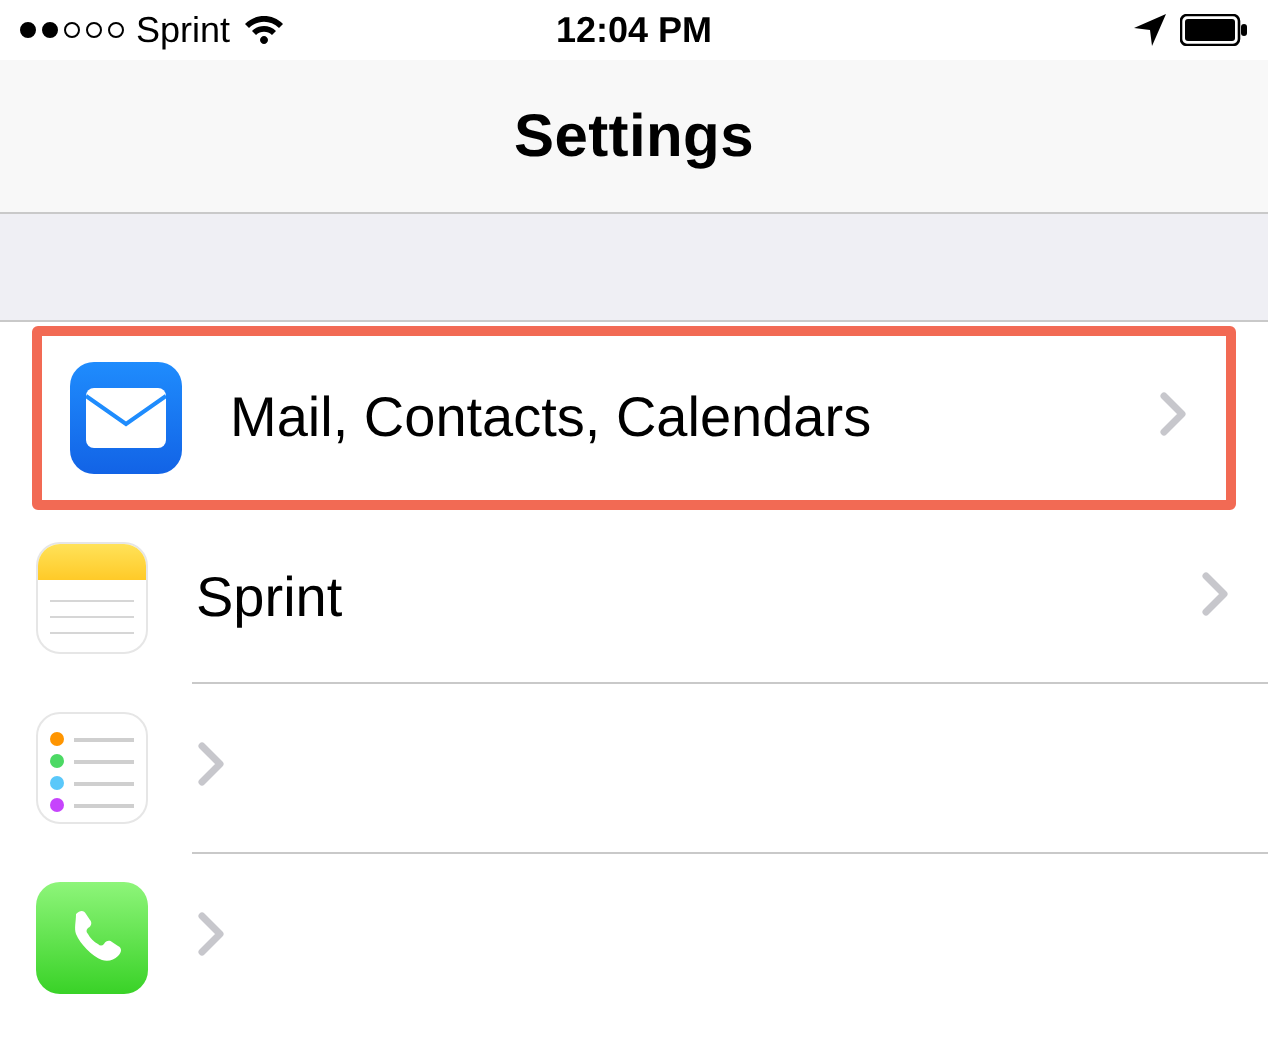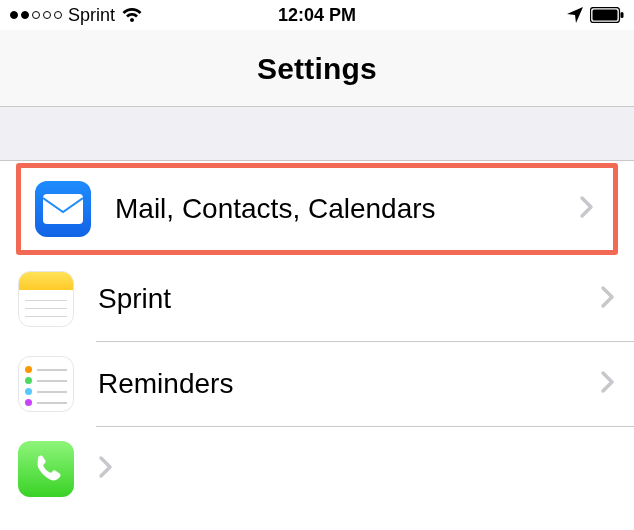--- a/index.html
+++ b/index.html
@@ -113,21 +113,20 @@
     <div class="icon-wrap icon-reminders">
       <span class="rem-dot" style="top:9px;background:#ff9500"></span>
         <span class="rem-line" style="top:12px"></span>
       <span class="rem-dot" style="top:20px;background:#4cd964"></span>
         <span class="rem-line" style="top:23px"></span>
       <span class="rem-dot" style="top:31px;background:#5ac8fa"></span>
         <span class="rem-line" style="top:34px"></span>
       <span class="rem-dot" style="top:42px;background:#c644fc"></span>
         <span class="rem-line" style="top:45px"></span>
     </div>
-    <div class="label">Reminders</div>
     <span class="chev">
       <svg width="16" height="24" viewBox="0 0 16 24">
           <path d="M3 3 L12 12 L3 21" fill="none" stroke="#c7c7cc" stroke-width="3.5" stroke-linecap="round" stroke-linejoin="round"></path>
         </svg>
     </span>
   </div>
   <div class="sep"></div>
 
   <div class="row">
     <div class="icon-wrap icon-phone">

